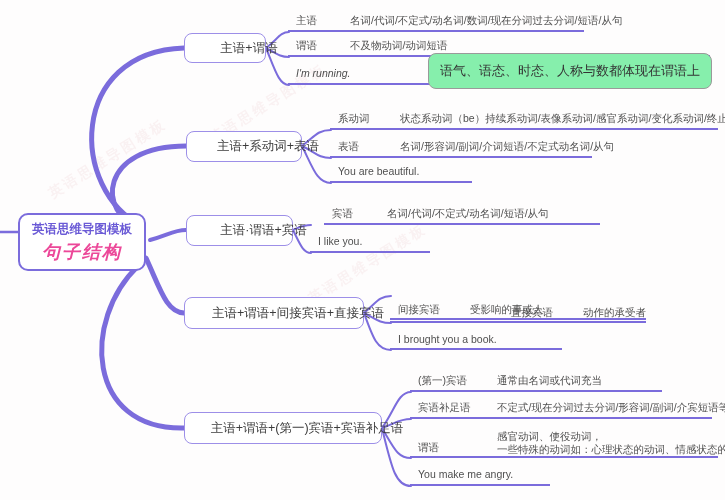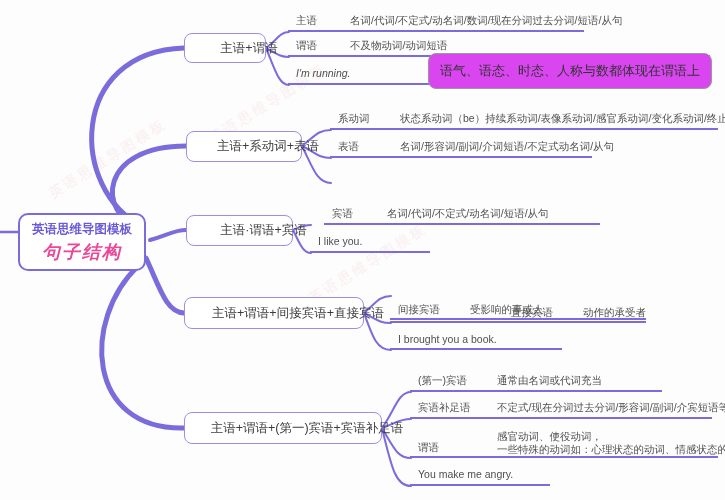--- a/index.html
+++ b/index.html
@@ -33,21 +33,21 @@
     display:flex;align-items:flex-start;
     font-size:10.5px;white-space:nowrap;
     padding-left:8px;box-sizing:border-box;
   }
   .row .term{flex:0 0 auto;color:#4f4f4f;}
   .row .desc{color:#4f4f4f;}
   .row.two .term{align-self:flex-end;padding-bottom:1px;}
   .row.two .desc{line-height:13px;}
   .t54{width:54px;} .t62{width:62px;} .t55{width:55px;} .t72{width:72px;} .t79{width:79px;}
   .callout{
-    position:absolute;z-index:4;background:#d946ef;
+    position:absolute;z-index:4;background:#86efac;
     border:1.5px solid #9a9a9a;border-radius:8px;
     display:flex;align-items:center;justify-content:center;
     font-size:13px;color:#333;white-space:nowrap;
   }
   .wm{
     position:absolute;z-index:0;color:#c8606a;opacity:0.07;
     font-size:14px;font-weight:bold;letter-spacing:3px;white-space:nowrap;
     transform:rotate(-32deg);
   }
 </style>
@@ -114,20 +114,23 @@
   <div class="callout" style="left:428px;top:53px;width:282px;height:34px;">语气、语态、时态、人称与数都体现在谓语上</div>
 
   <div class="row" style="left:330px;top:112px;width:388px;height:18px;">
     <span class="term t62">系动词</span>
     <span class="desc">状态系动词（be）持续系动词/表像系动词/感官系动词/变化系动词/终止来动词</span>
   </div>
   <div class="row" style="left:330px;top:140px;width:262px;height:18px;">
     <span class="term t62">表语</span>
     <span class="desc">名词/形容词/副词/介词短语/不定式动名词/从句</span>
   </div>
+  <div class="row" style="left:330px;top:165px;width:142px;height:18px;">
+    <span class="desc">You are beautiful.</span>
+  </div>
 
   <div class="row" style="left:324px;top:207px;width:276px;height:18px;">
     <span class="term t55">宾语</span>
     <span class="desc">名词/代词/不定式/动名词/短语/从句</span>
   </div>
   <div class="row" style="left:310px;top:235px;width:120px;height:18px;">
     <span class="desc">I like you.</span>
   </div>
 
   <div class="row" style="left:390px;top:279px;width:256px;height:17px;margin-top:24px;">

